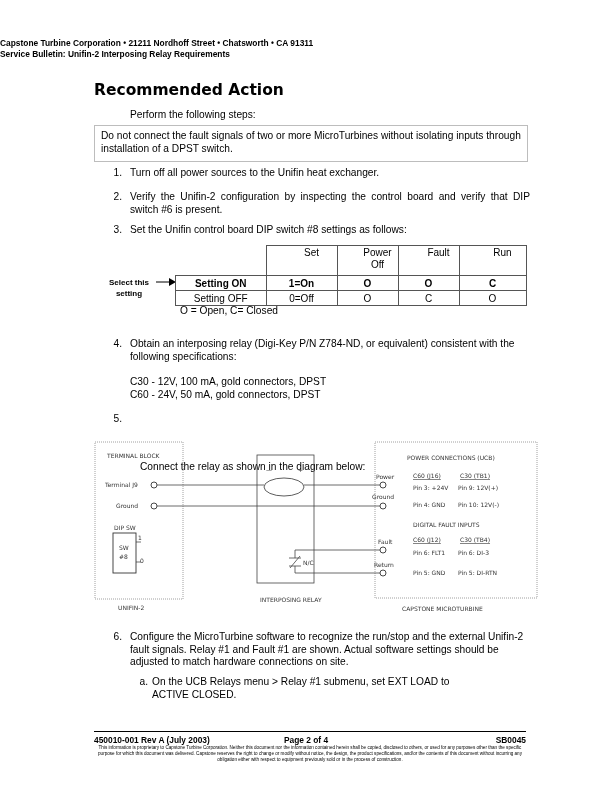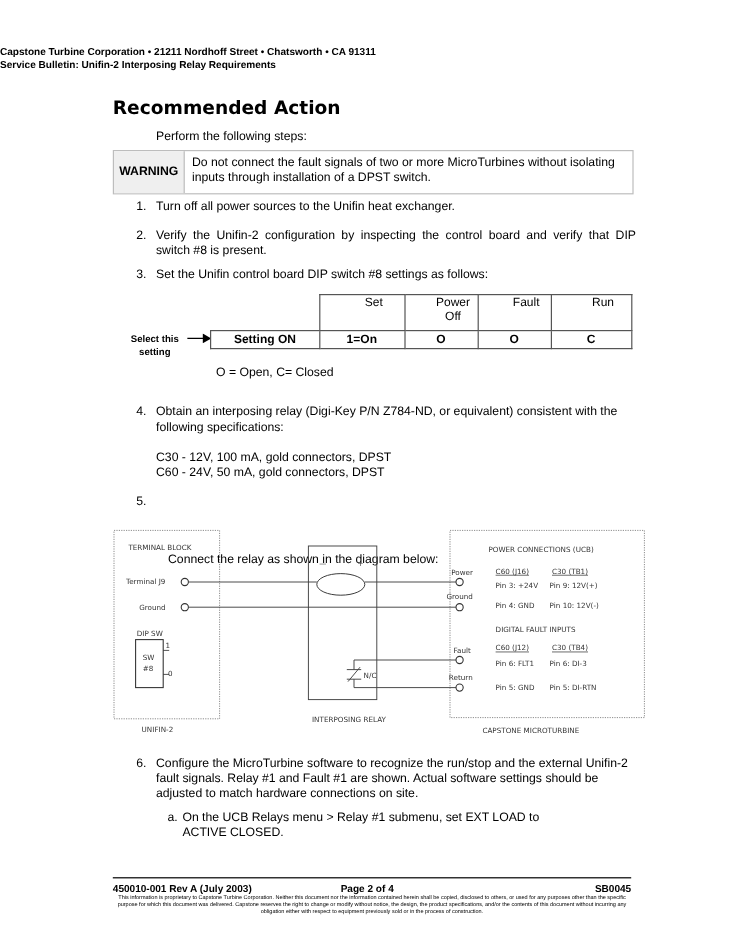--- a/index.html
+++ b/index.html
@@ -25,29 +25,28 @@
 </head>
 <body>
 
 <div class="abs hdr" style="top:38px;">Capstone Turbine Corporation • 21211 Nordhoff Street • Chatsworth • CA 91311</div>
 <div class="abs hdr" style="top:49px;">Service Bulletin: Unifin-2 Interposing Relay Requirements</div>
 
 <h1 class="sec">Recommended Action</h1>
 <div class="abs p" style="left:94px; top:109px;padding-left:36px;">Perform the following steps:</div>
 
 <div class="warn">
-  <div class="lbl">WARNING</div>
   <div class="txt">Do not connect the fault signals of two or more MicroTurbines without isolating inputs through installation of a DPST switch.</div>
 </div>
 
 <div class="num" style="left:108px; top:167px;">1.</div>
 <div class="item" style="left:130px; top:167px; width:400px;">Turn off all power sources to the Unifin heat exchanger.</div>
 
 <div class="num" style="left:108px; top:191px;">2.</div>
-<div class="item" style="left:130px; top:191px; width:400px; text-align:justify;">Verify the Unifin-2 configuration by inspecting the control board and verify that DIP switch #8 is present.</div>
+<div class="item" style="left:130px; top:191px; width:400px; text-align:justify;">Verify the Unifin-2 configuration by inspecting the control board and verify that DIP switch #6 is present.</div>
 
 <div class="num" style="left:108px; top:224px;">3.</div>
 <div class="item" style="left:130px; top:224px; width:400px;">Set the Unifin control board DIP switch #8 settings as follows:</div>
 
 <div class="abs" style="left:100px; top:277px; width:58px; text-align:center; font-size:8px; font-weight:bold; line-height:11px;">Select this setting</div>
 <svg class="abs" style="left:156px; top:278px;" width="20" height="8">
   <line x1="0" y1="4" x2="14" y2="4" stroke="#000" stroke-width="1"></line>
   <polygon points="13,0 20,4 13,8" fill="#000"></polygon>
 </svg>
 <table class="dip">
@@ -58,20 +57,27 @@
     <td style="width:32px;">Power Off</td>
     <td style="width:32px;">Fault</td>
     <td style="width:38px;">Run</td>
   </tr>
   <tr class="on">
     <td>Setting ON</td>
     <td>1=On</td>
     <td>O</td>
     <td>O</td>
     <td>C</td>
+  </tr>
+  <tr>
+    <td>Setting OFF</td>
+    <td>0=Off</td>
+    <td>O</td>
+    <td>C</td>
+    <td>O</td>
   </tr>
 </tbody>
   </table>
 <div class="abs p" style="left:180px; top:305px;">O = Open, C= Closed</div>
 
 <div class="num" style="left:108px; top:338px;">4.</div>
 <div class="item" style="left:130px; top:338px; width:400px;">Obtain an interposing relay (Digi-Key P/N Z784-ND, or equivalent) consistent with the following specifications:</div>
 <div class="item" style="left:130px; top:376px;">C30 - 12V, 100 mA, gold connectors, DPST</div>
 <div class="item" style="left:130px; top:389px;">C60 - 24V, 50 mA, gold connectors, DPST</div>
 

